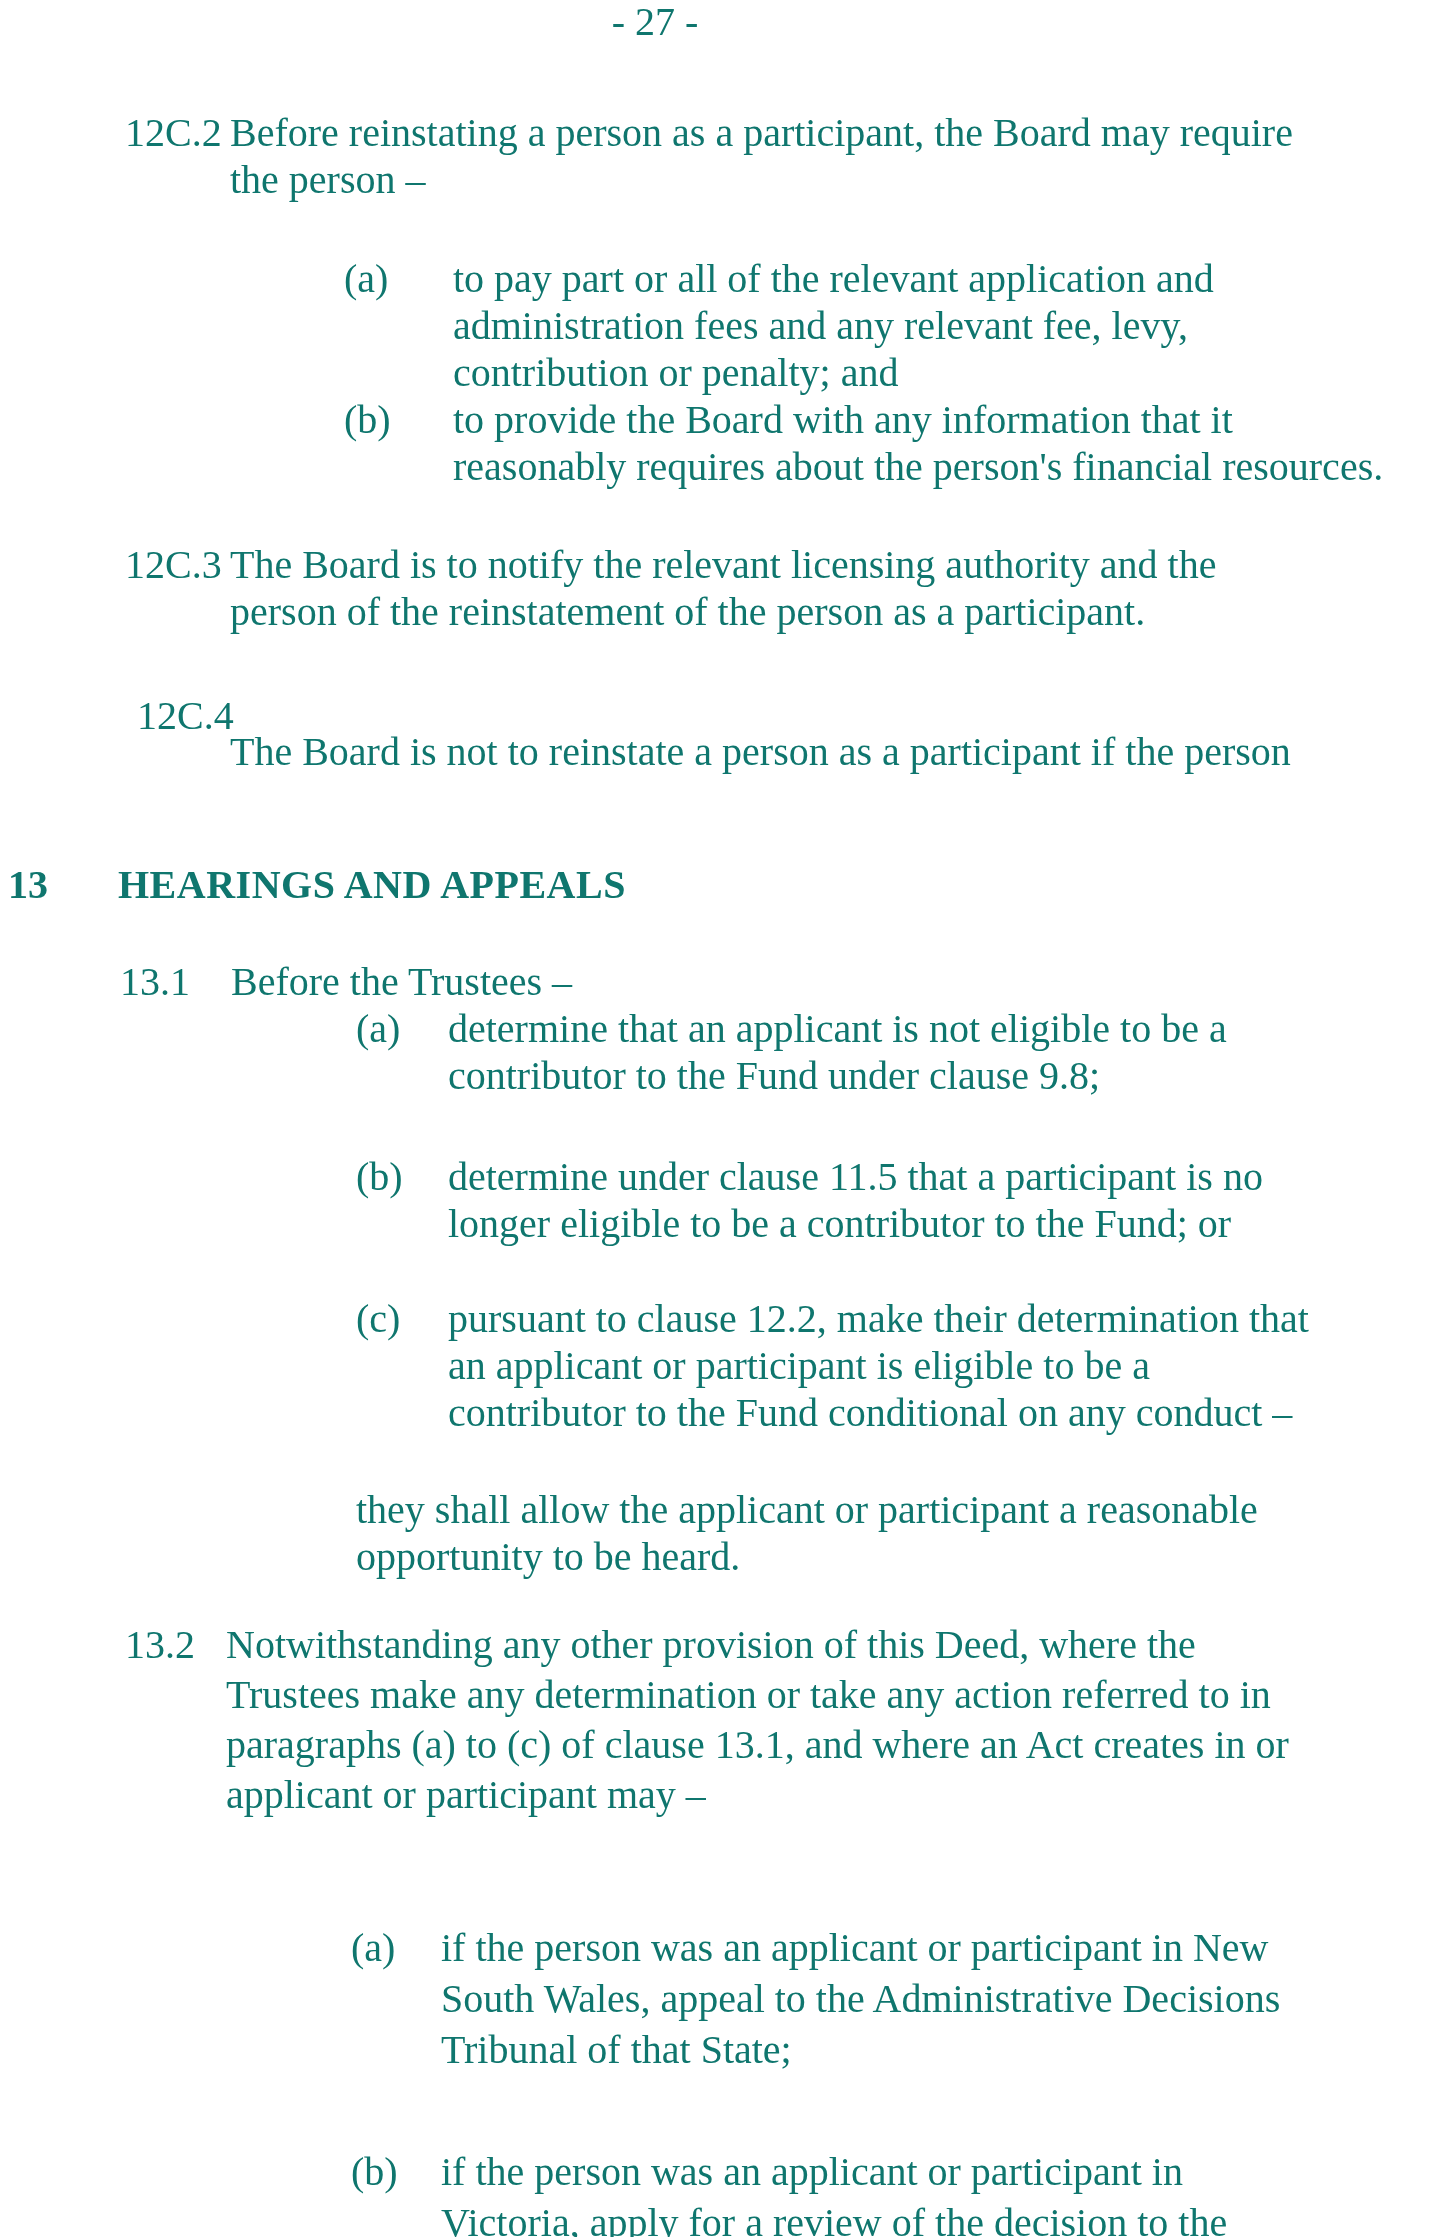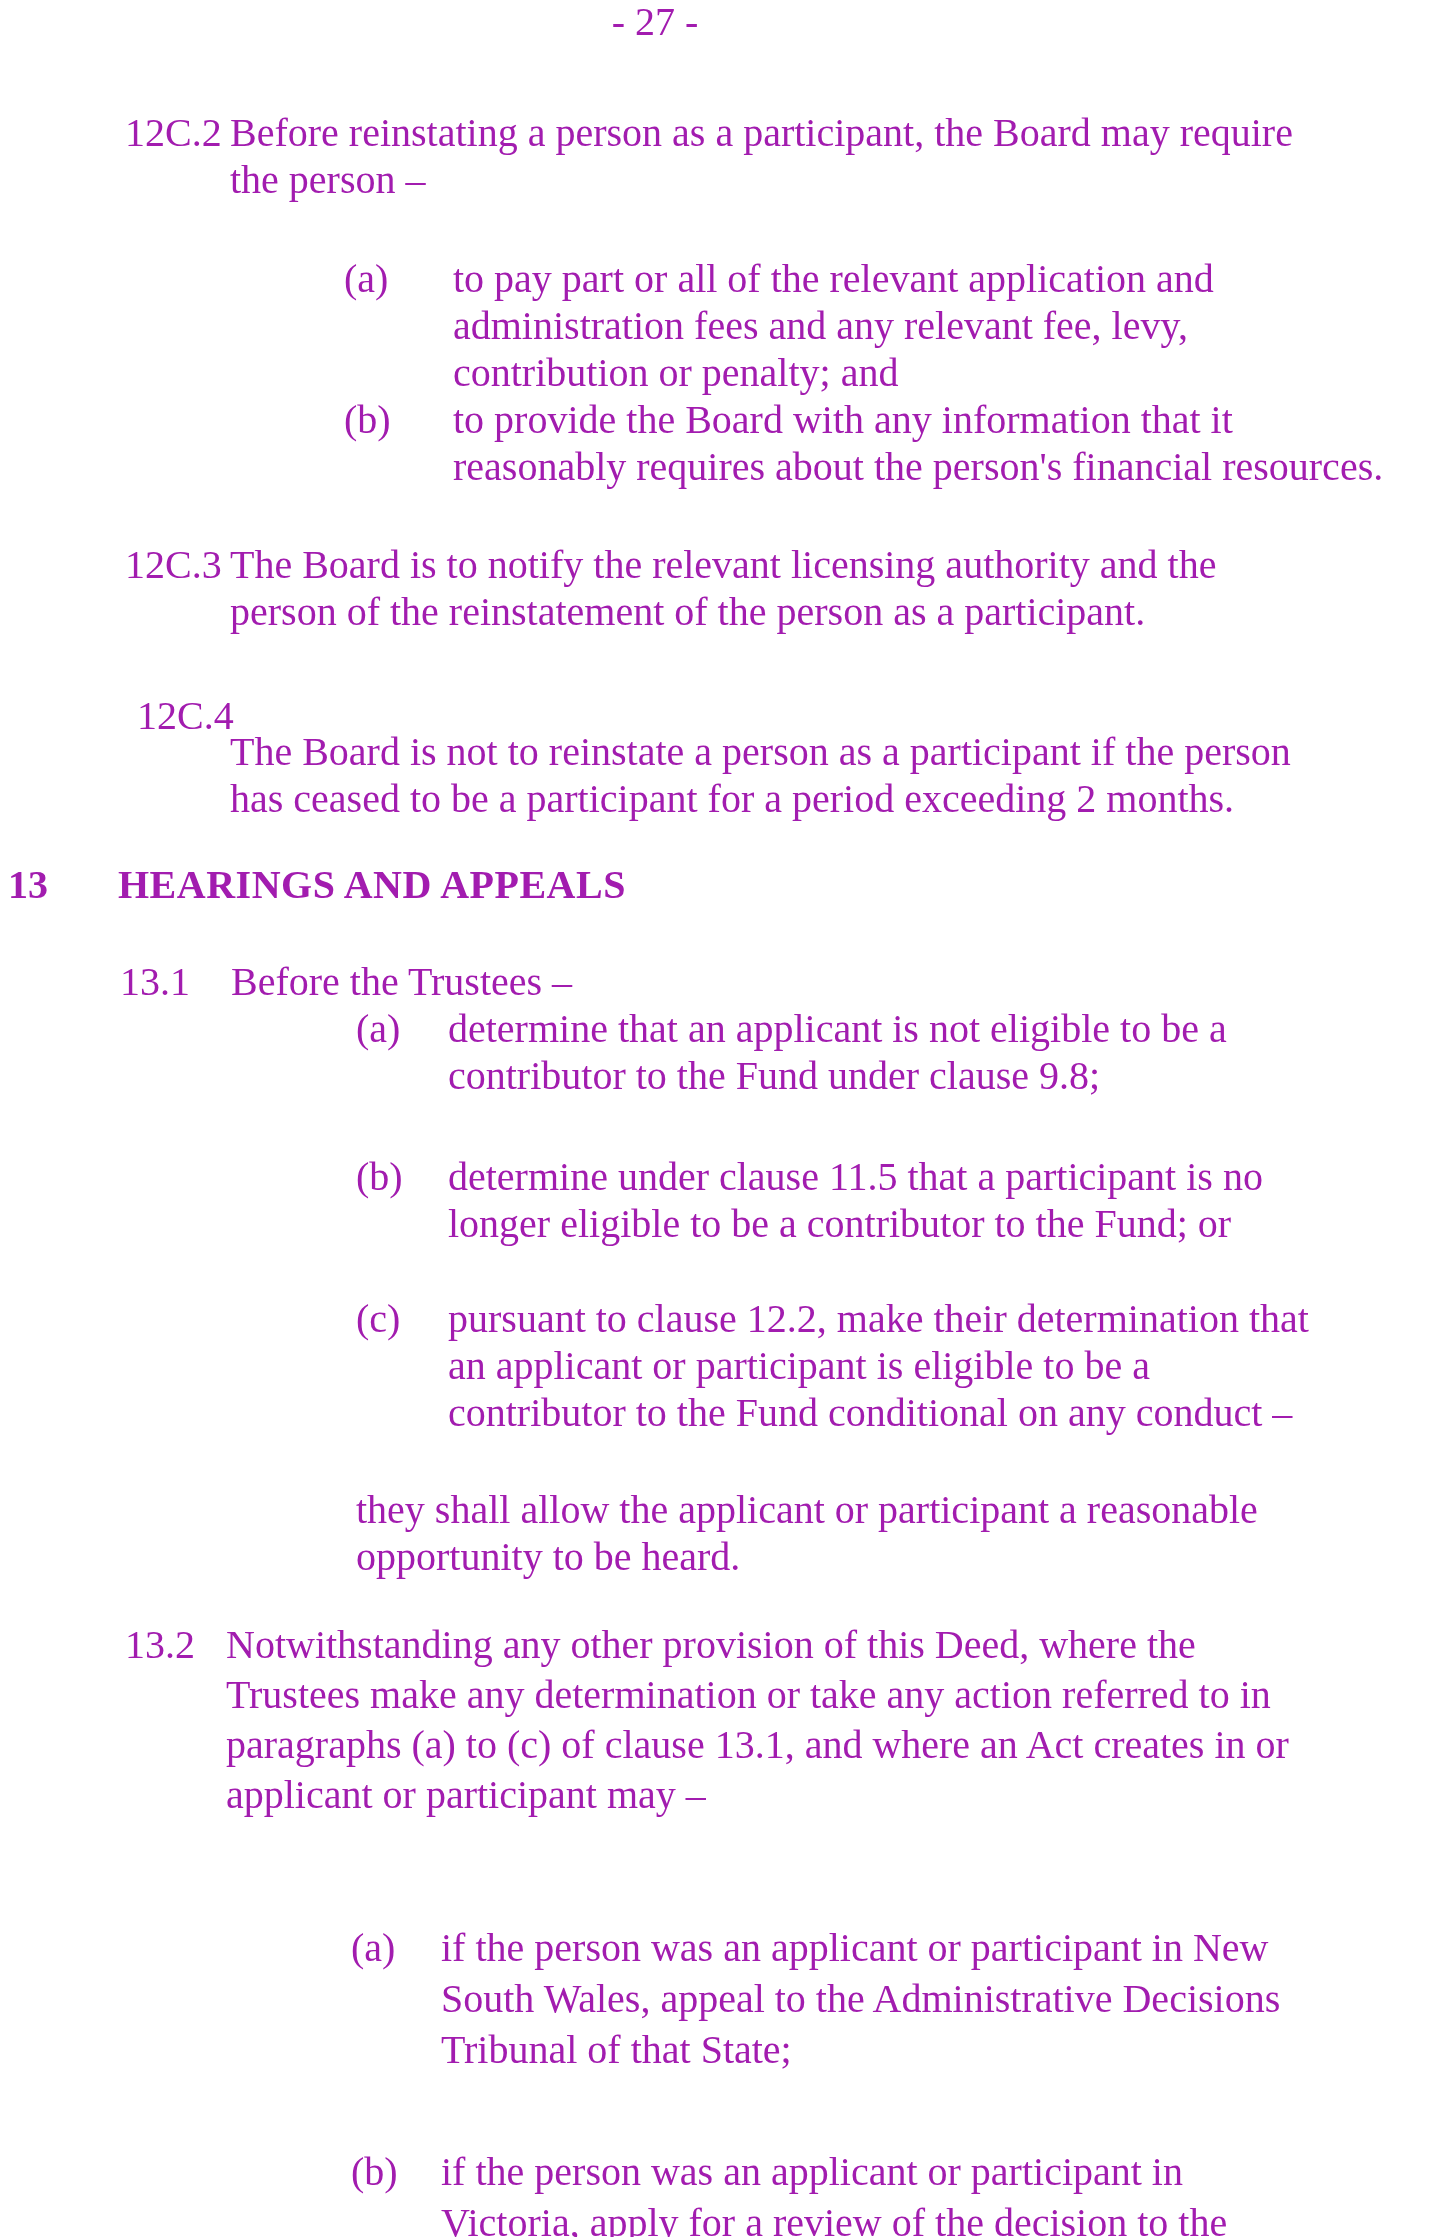--- a/index.html
+++ b/index.html
@@ -1,21 +1,21 @@
 <!DOCTYPE html>
 <html><head>
 <meta charset="utf-8">
 <style>
   html, body { margin: 0; padding: 0; background: #ffffff; }
   .page {
     position: relative;
     width: 1455px;
     height: 2237px;
     background: #ffffff;
-    color: #a21caf;
+    color: #0f766e;
     font-family: "Liberation Serif", "DejaVu Serif", serif;
     font-size: 40px;
     line-height: 47px;
     overflow: hidden;
   }
   .line { white-space: nowrap; }
   .block { position: absolute; left: 0; width: 100%; }
   .num { position: absolute; top: 0; white-space: nowrap; }
 
   
@@ -110,21 +110,20 @@
     <div class="body">
       <div class="line">The Board is to notify the relevant licensing authority and the</div>
       <div class="line">person of the reinstatement of the person as a participant.</div>
     </div>
   </div>
 
   <div class="block c12c4">
     <span class="num">12C.4</span>
     <div class="body">
       <div class="line">The Board is not to reinstate a person as a participant if the person</div>
-      <div class="line">has ceased to be a participant for a period exceeding 2 months.</div>
     </div>
   </div>
 
   <div class="block sec13">
     <span class="num">13</span>
     <div class="body line">HEARINGS AND APPEALS</div>
   </div>
 
   <div class="block c13-1">
     <span class="num">13.1</span>

